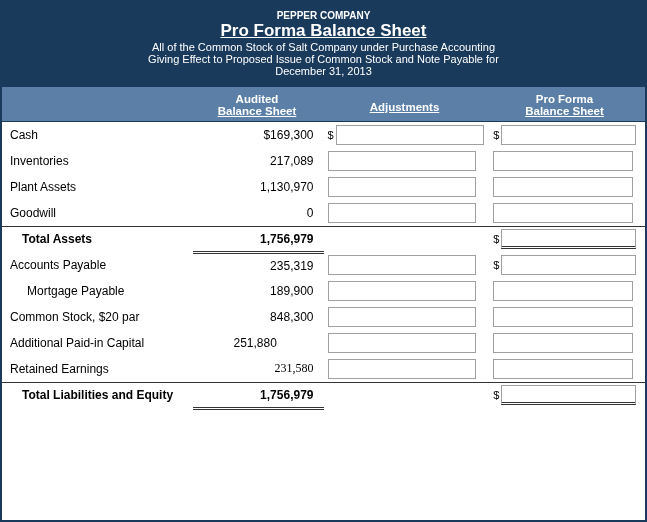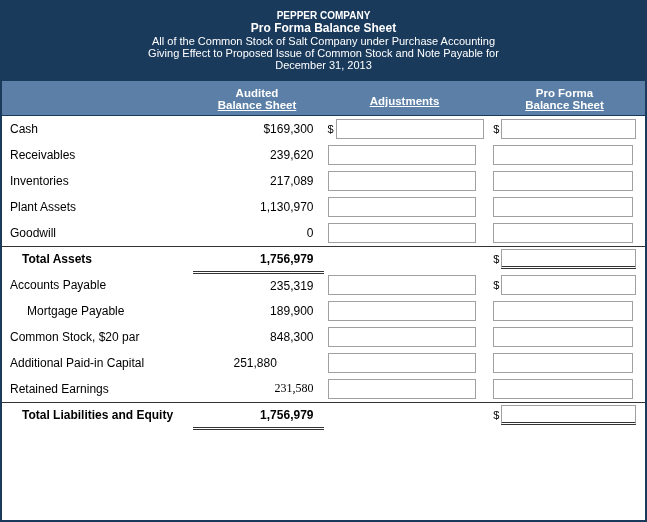--- a/index.html
+++ b/index.html
@@ -24,21 +24,22 @@
       padding: 8px 4px 10px 4px;
     }
 
     .header .company-name {
       font-weight: bold;
       font-size: 10px;
     }
 
     .header .report-title {
       font-weight: bold;
-      font-size: 12px;
+      font-size: 17px;
+      text-decoration: underline;
     }
 
     .header .subtitle {
       font-size: 11px;
     }
 
     .col-headers {
       background-color: #5b7fa6;
       display: flex;
       border-bottom: 1px solid #1a3a5c;
@@ -117,34 +118,20 @@
             </div>
           </td>
           <td style="height: 26px; vertical-align: middle; padding-left: 4px;">
             <div style="display: flex; align-items: center; gap: 2px;">
               <span style="font-size: 11px;">$</span>
               <div style="width: 135px; height: 20px; border: 1px solid rgb(160, 160, 160); background: rgb(255, 255, 255); display: inline-block;"></div>
             </div>
           </td>
         </tr>
         <tr>
-          <td style="padding-left: 8px; font-weight: normal; height: 26px; vertical-align: middle;">Receivables</td>
-          <td style="text-align: right; padding-right: 10px; height: 26px; vertical-align: middle; font-weight: normal;">239,620</td>
-          <td style="height: 26px; vertical-align: middle; padding-left: 4px;">
-            <div style="display: flex; align-items: center; gap: 2px;">
-              <div style="width: 148px; height: 20px; border: 1px solid rgb(160, 160, 160); background: rgb(255, 255, 255); display: inline-block;"></div>
-            </div>
-          </td>
-          <td style="height: 26px; vertical-align: middle; padding-left: 4px;">
-            <div style="display: flex; align-items: center; gap: 2px;">
-              <div style="width: 140px; height: 20px; border: 1px solid rgb(160, 160, 160); background: rgb(255, 255, 255); display: inline-block;"></div>
-            </div>
-          </td>
-        </tr>
-        <tr>
           <td style="padding-left: 8px; font-weight: normal; height: 26px; vertical-align: middle;">Inventories</td>
           <td style="text-align: right; padding-right: 10px; height: 26px; vertical-align: middle; font-weight: normal;">217,089</td>
           <td style="height: 26px; vertical-align: middle; padding-left: 4px;">
             <div style="display: flex; align-items: center; gap: 2px;">
               <div style="width: 148px; height: 20px; border: 1px solid rgb(160, 160, 160); background: rgb(255, 255, 255); display: inline-block;"></div>
             </div>
           </td>
           <td style="height: 26px; vertical-align: middle; padding-left: 4px;">
             <div style="display: flex; align-items: center; gap: 2px;">
               <div style="width: 140px; height: 20px; border: 1px solid rgb(160, 160, 160); background: rgb(255, 255, 255); display: inline-block;"></div>

